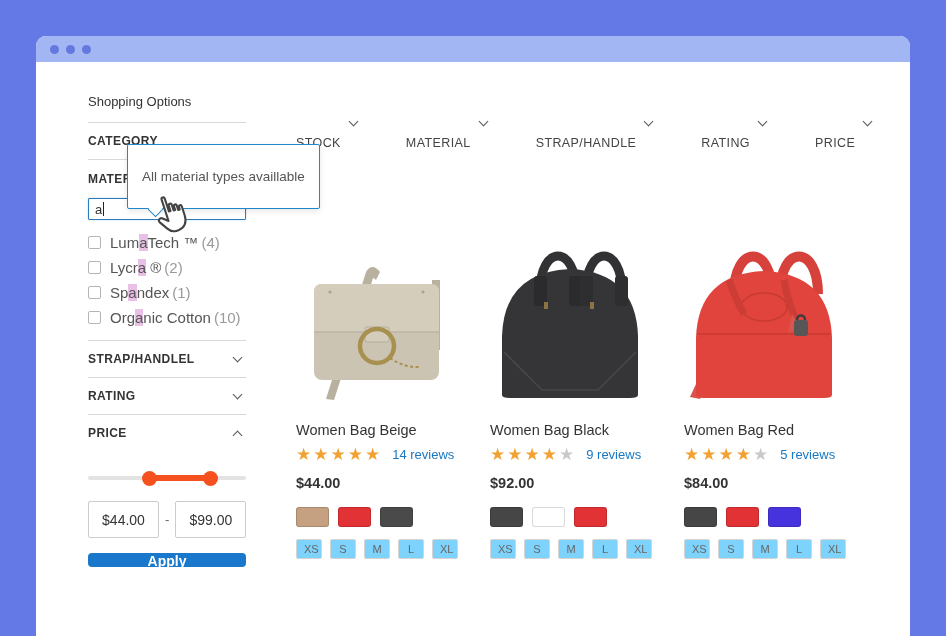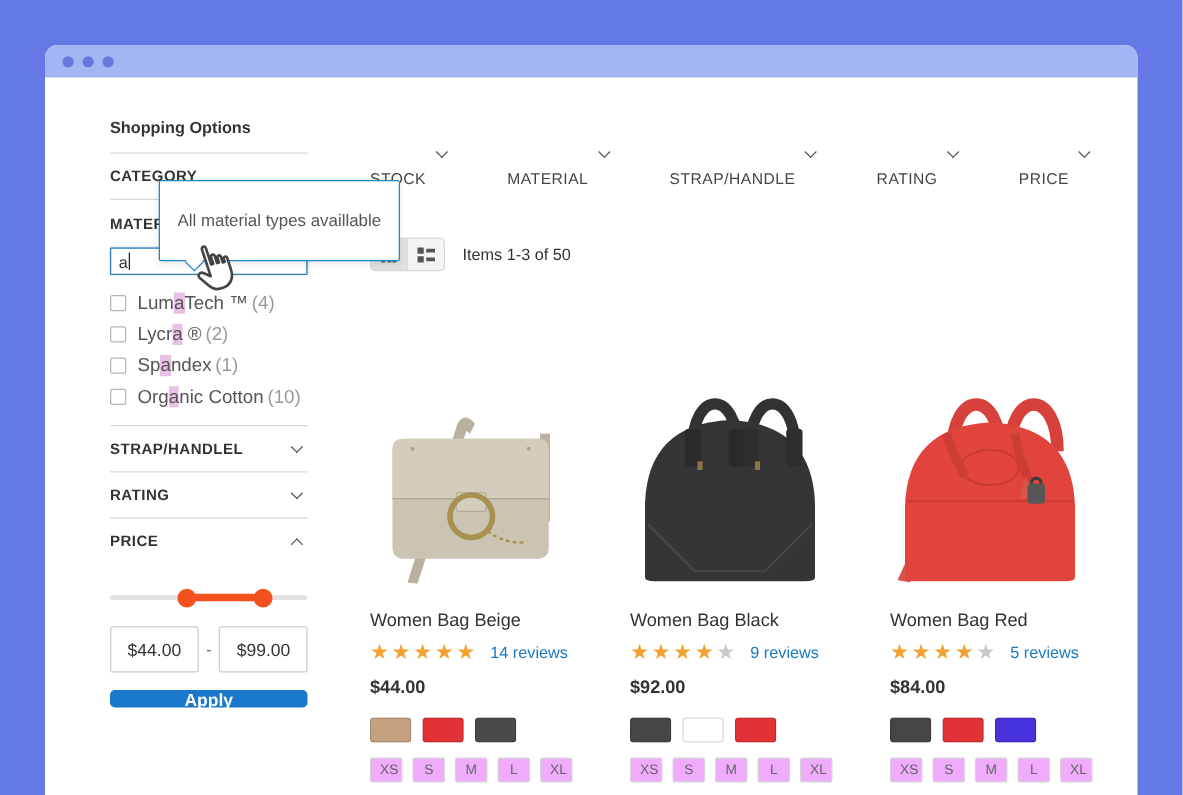--- a/index.html
+++ b/index.html
@@ -9,21 +9,21 @@
   .window { position:absolute; left:36px; top:36px; width:874px; height:600px;
             background:#fff; border-radius:10px 10px 0 0; }
   .titlebar { height:26px; background:var(--titlebar_bg,#a2b6f4); border-radius:10px 10px 0 0;
               display:flex; align-items:center; padding-left:14px; gap:7px; }
   .dot { width:9px; height:9px; border-radius:50%; background:var(--titlebar_dot,#6478dd); }
 
   .content { position:relative; display:flex; padding:32px 0 0 52px; }
 
   
   .sidebar { width:158px; flex:0 0 158px; }
-  .shop-options { font-size:13px; font-weight:bold; color:#333; padding-bottom:13px; }
+  .shop-options { font-size:13px; font-weight:normal; color:#333; padding-bottom:13px; }
   .hr { border-top:1px solid #d9d9d9; }
   .sec-head { display:flex; align-items:center; justify-content:space-between;
               padding:11px 2px 11px 0; cursor:pointer; }
   .sec-label { font-size:12px; font-weight:bold; letter-spacing:.4px; color:#333; }
   .chev { width:7px; height:7px; border-right:1.6px solid #555; border-bottom:1.6px solid #555;
           transform:rotate(45deg); margin-right:3px; margin-top:-3px; }
   .chev.up { transform:rotate(-135deg); margin-top:4px; }
   .help-badge { display:inline-flex; align-items:center; justify-content:center;
                 width:16px; height:16px; border-radius:50%; background:#b9b9b9; color:#fff;
                 font-size:10px; font-weight:bold; margin-left:6px; vertical-align:-3px; }
@@ -79,34 +79,34 @@
   .view-toggle { display:flex; border:1px solid #d6d6d6; border-radius:4px; overflow:hidden; background:#f4f4f4; }
   .vbtn { width:29px; height:25px; display:flex; align-items:center; justify-content:center; cursor:pointer; }
   .vbtn.active { background:#e2e2e2; border-right:1px solid #d6d6d6; }
   .grid-icon { display:grid; grid-template-columns:repeat(3,3px); grid-gap:1.5px; }
   .grid-icon i { width:3px; height:3px; background:#555; }
   .list-icon { display:grid; grid-template-columns:5px 7px; grid-template-rows:5px 5px; grid-gap:2px; }
   .list-icon i { background:#555; }
   .list-icon i.line { height:3px; margin-top:1px; }
   .items-count { font-size:13px; color:#333; }
 
-  .products { display:flex; gap:48px; margin-top:18px; }
+  .products { display:flex; gap:34px; margin-top:18px; }
   .card { width:160px; }
   .pimg { height:232px; display:flex; align-items:flex-end; justify-content:center; cursor:pointer; }
   .ptitle { font-size:14.5px; color:#333; margin-top:22px; cursor:pointer; }
   .prating { display:flex; align-items:center; gap:10px; margin-top:8px; }
   .stars { font-size:17px; letter-spacing:2px; line-height:1; }
   .sf { color:var(--star_filled,#f2a233); }
   .se { color:var(--star_empty,#c9c9c9); }
   .reviews { font-size:13px; color:var(--link_blue,#1979c3); text-decoration:none; cursor:pointer; }
   .pprice { font-size:14.5px; font-weight:bold; color:#333; margin-top:12px; }
   .swatches { display:flex; gap:9px; margin-top:16px; }
   .swatch { width:33px; height:20px; border-radius:3px; border:1px solid rgba(0,0,0,.15); cursor:pointer; }
   .sizes { display:flex; gap:8px; margin-top:12px; }
-  .size { min-width:26px; padding:3px 7px; background:#f0abfc; border:1px solid #d4d4d4;
+  .size { min-width:26px; padding:3px 7px; background:#7dd3fc; border:1px solid #d4d4d4;
           border-radius:2px; font-size:11px; color:#666; text-align:center; cursor:pointer; }
 </style>
 </head>
 <body>
 
 <div class="window">
   <div class="titlebar">
     <span class="dot"></span>
     <span class="dot"></span>
     <span class="dot"></span>
@@ -216,46 +216,20 @@
         <div class="tf">
           <span class="tf-label">RATING</span>
           <span class="chev"></span>
         </div>
         <div class="tf">
           <span class="tf-label">PRICE</span>
           <span class="chev"></span>
         </div>
       </div>
 
-      <div class="toolbar">
-        <div class="view-toggle">
-          <div class="vbtn active">
-            <span class="grid-icon">
-                <i></i>
-                <i></i>
-                <i></i>
-                <i></i>
-                <i></i>
-                <i></i>
-                <i></i>
-                <i></i>
-                <i></i>
-              </span>
-          </div>
-          <div class="vbtn">
-            <span class="list-icon">
-                <i></i>
-                <i class="line"></i>
-                <i></i>
-                <i class="line"></i>
-              </span>
-          </div>
-        </div>
-        <span class="items-count">Items 1-3 of 50</span>
-      </div>
 
       <div class="products">
 
         <div class="card">
           <div class="pimg">
             <svg width="160" height="190" viewBox="0 0 160 190">
               <path d="M30 189 L70 62 L78 65 L38 190 Z" fill="#b9b19f"></path>
               <path d="M70 62 Q76 52 84 62 L80 70 Z" fill="#b9b19f"></path>
               <rect x="136" y="70" width="8" height="70" fill="#b9b19f"></rect>
               <rect x="18" y="74" width="125" height="96" rx="8" fill="#cbc4b3"></rect>

